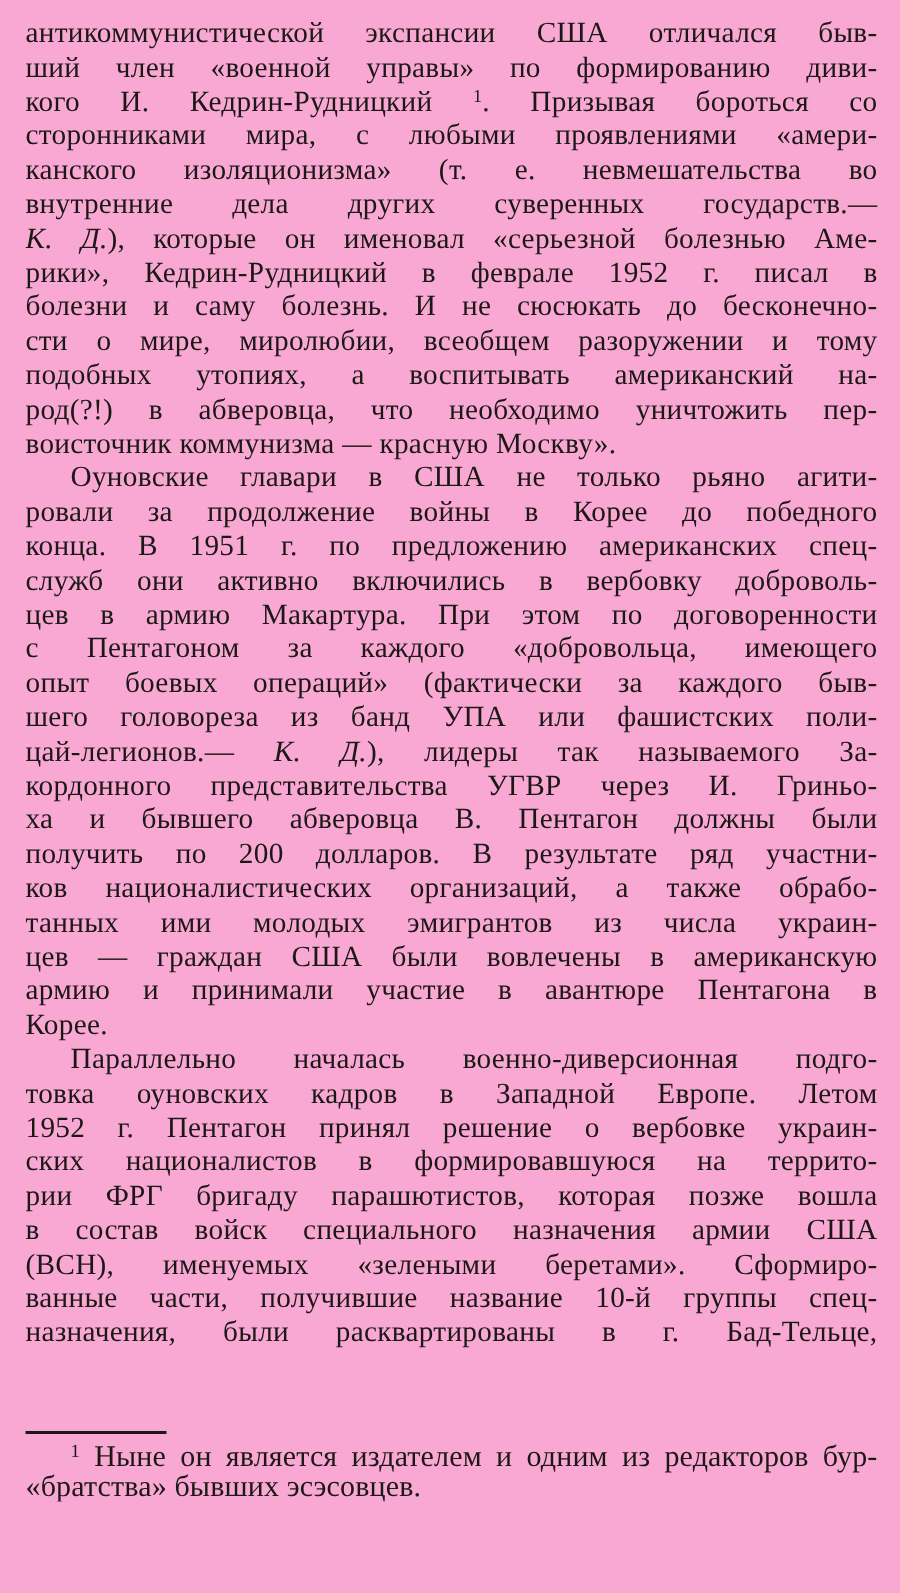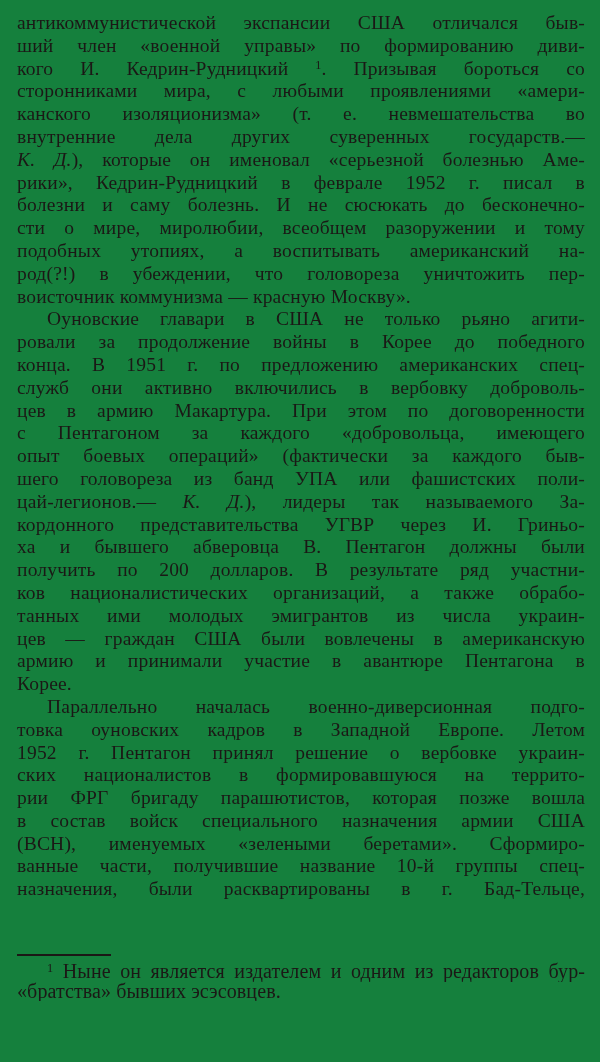--- a/index.html
+++ b/index.html
@@ -68,35 +68,35 @@
     top: 1064px;
     width: 600px;
     text-align: center;
     font-size: 19px;
     letter-spacing: 1px;
   }
 </style>
 </head>
 <body>
 
-<div class="page" style="background: #15803d; color: rgb(27, 24, 22); font-family: Liberation Serif, serif;">
+<div class="page" style="background: #f9a8d4; color: rgb(27, 24, 22); font-family: Liberation Serif, serif;">
   <div class="main-text">
       <div>
         <div class="tline line fill"><span>антикоммунистической экспансии США отличался быв-</span></div>
         <div class="tline line fill"><span>ший член «военной управы» по формированию диви-</span></div>
         <div class="tline line fill"><span>кого И. Кедрин-Рудницкий </span><span class="sup">1</span><span>. Призывая бороться со</span></div>
         <div class="tline line fill"><span>сторонниками мира, с любыми проявлениями «амери-</span></div>
         <div class="tline line fill"><span>канского изоляционизма» (т. е. невмешательства во</span></div>
         <div class="tline line fill"><span>внутренние дела других суверенных государств.—</span></div>
         <div class="tline line fill"><span class="italic">К. Д.</span><span>), которые он именовал «серьезной болезнью Аме-</span></div>
         <div class="tline line fill"><span>рики», Кедрин-Рудницкий в феврале 1952 г. писал в</span></div>
         <div class="tline line fill"><span>болезни и саму болезнь. И не сюсюкать до бесконечно-</span></div>
         <div class="tline line fill"><span>сти о мире, миролюбии, всеобщем разоружении и тому</span></div>
         <div class="tline line fill"><span>подобных утопиях, а воспитывать американский на-</span></div>
-        <div class="tline line fill"><span>род(?!) в убеждении, что головореза уничтожить пер-</span></div>
+        <div class="tline line fill"><span>род(?!) в абверовца, что необходимо уничтожить пер-</span></div>
         <div class="tline line"><span>воисточник коммунизма — красную Москву».</span></div>
       </div>
       <div>
         <div class="tline line fill indent"><span>Оуновские главари в США не только рьяно агити-</span></div>
         <div class="tline line fill"><span>ровали за продолжение войны в Корее до победного</span></div>
         <div class="tline line fill"><span>конца. В 1951 г. по предложению американских спец-</span></div>
         <div class="tline line fill"><span>служб они активно включились в вербовку доброволь-</span></div>
         <div class="tline line fill"><span>цев в армию Макартура. При этом по договоренности</span></div>
         <div class="tline line fill"><span>с Пентагоном за каждого «добровольца, имеющего</span></div>
         <div class="tline line fill"><span>опыт боевых операций» (фактически за каждого быв-</span></div>

